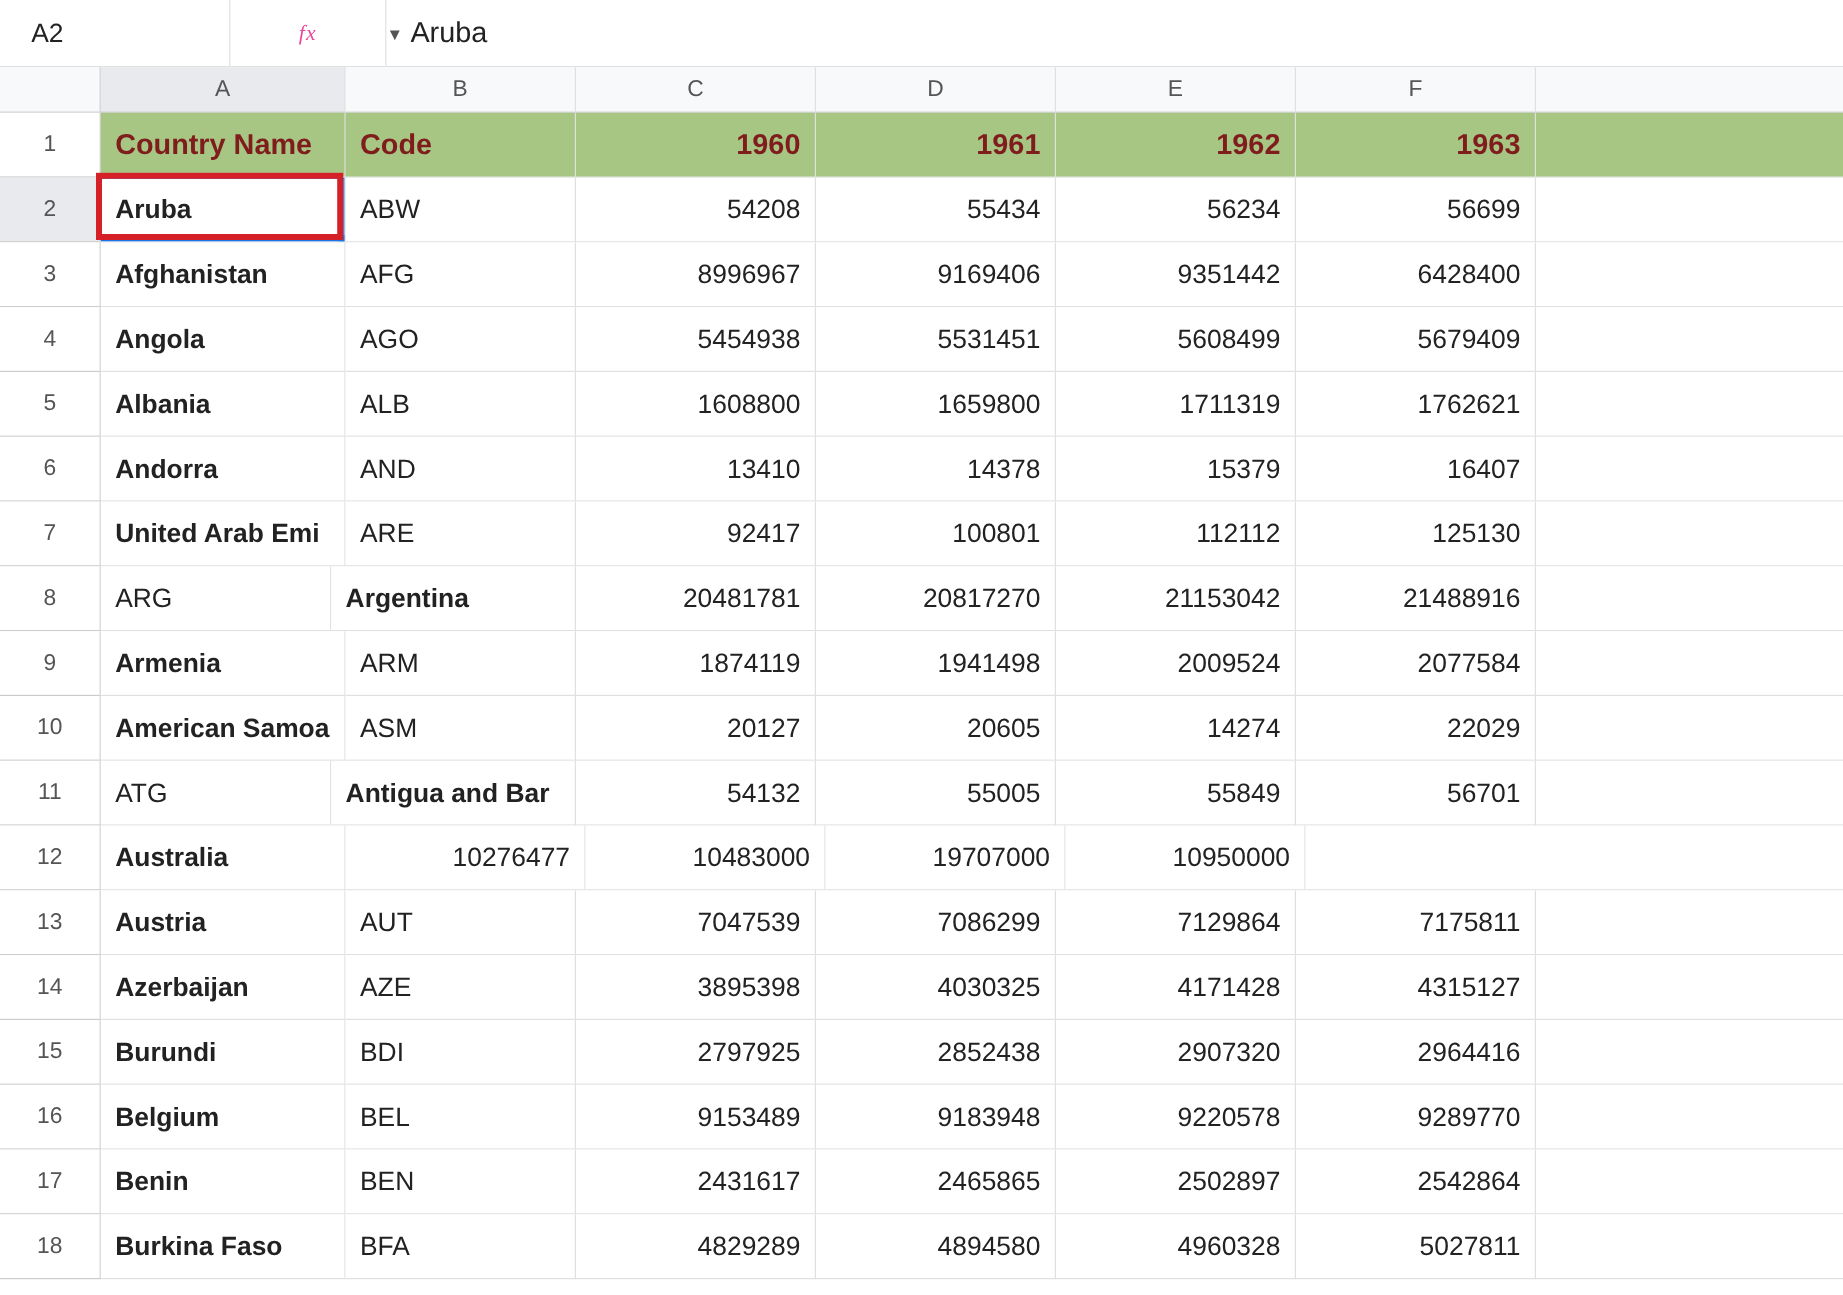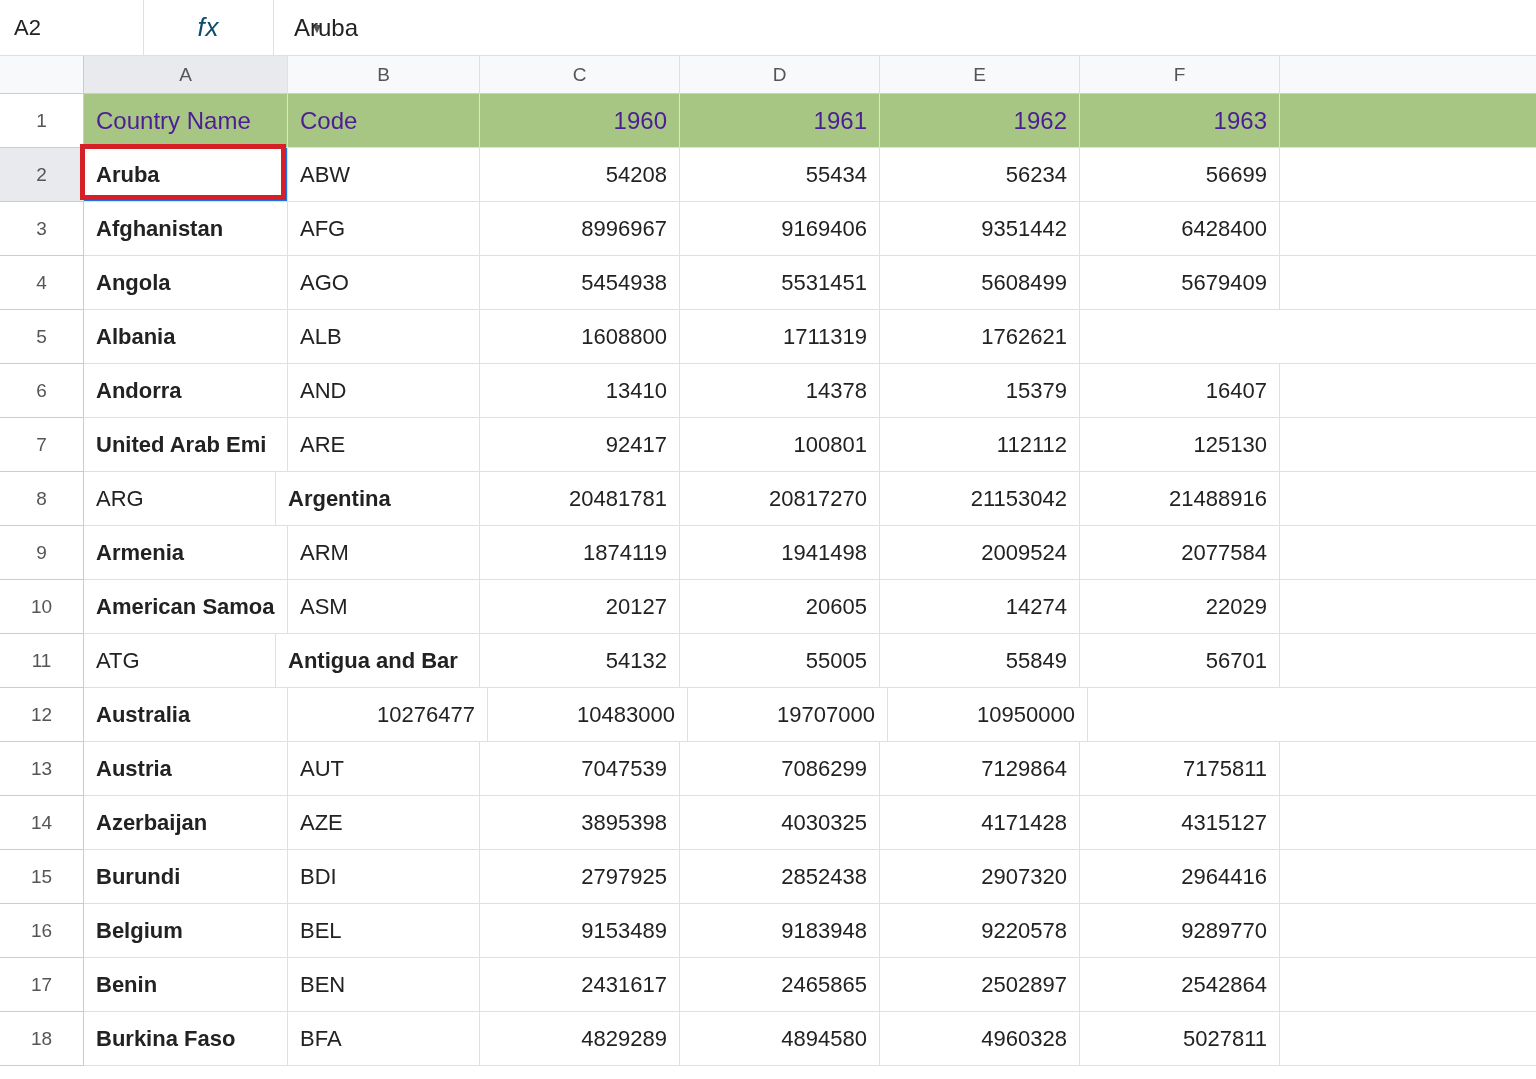--- a/index.html
+++ b/index.html
@@ -17,49 +17,49 @@
 
   
   .formula-row {
     display: flex;
     align-items: stretch;
     height: 56px;
     border-bottom: 1px solid #e0e0e0;
     width: 100%;
   }
   .namebox-wrap {
-    width: 144px;
+    width: 192px;
     display: flex;
     align-items: center;
     border-right: 1px solid #e0e0e0;
-    padding: 0 8px 0 12px;
+    padding: 0 8px 0 24px;
   }
   .namebox-input {
     flex: 1;
     border: none;
     outline: none;
     font-size: 22px;
     color: #222;
     background: transparent;
   }
   .namebox-drop {
     color: #555;
     font-size: 14px;
     padding-left: 6px;
   }
   .fx-wrap {
     width: 130px;
     display: flex;
     align-items: center;
     justify-content: center;
     border-right: 1px solid #e0e0e0;
-    font-family: Liberation Sans, sans-serif;
+    font-family: Liberation Serif, serif;
     font-style: italic;
-    color: #0c4a6e;
-    font-size: 26px;
+    color: #ec4899;
+    font-size: 18px;
     letter-spacing: 1px;
   }
   .formula-input {
     flex: 1;
     padding: 0 18px;
     display: flex;
     align-items: center;
   }
   .formula-input input {
     width: 100%;
@@ -127,22 +127,22 @@
     color: #222;
     overflow: hidden;
     white-space: nowrap;
     background: #fff;
   }
   .cell.num { justify-content: flex-end; }
   .cell.boldtxt { font-weight: 700; }
 
   .hdr-row .cell {
     background: #a7c684;
-    font-weight: 400;
-    color: #4c1d95;
+    font-weight: 700;
+    color: #7f1d1d;
     font-size: 24px;
   }
 
   
   .c-A { width: 204px; flex: 0 0 204px; }
   .c-B { width: 192px; flex: 0 0 192px; }
   .c-C { width: 200px; flex: 0 0 200px; }
   .c-D { width: 200px; flex: 0 0 200px; }
   .c-E { width: 200px; flex: 0 0 200px; }
   .c-F { width: 200px; flex: 0 0 200px; }
@@ -243,20 +243,21 @@
         <div class="cell c-D num">5531451</div>
         <div class="cell c-E num">5608499</div>
         <div class="cell c-F num">5679409</div>
         <div class="cell c-stub"></div>
       </div>
       <div class="row data-row">
         <div class="rowhdr">5</div>
         <div class="cell c-A boldtxt">Albania</div>
         <div class="cell c-B">ALB</div>
         <div class="cell c-C num">1608800</div>
+        <div class="cell c-D num">1659800</div>
         <div class="cell c-E num">1711319</div>
         <div class="cell c-F num">1762621</div>
         <div class="cell c-stub"></div>
       </div>
       <div class="row data-row">
         <div class="rowhdr">6</div>
         <div class="cell c-A boldtxt">Andorra</div>
         <div class="cell c-B">AND</div>
         <div class="cell c-C num">13410</div>
         <div class="cell c-D num">14378</div>

